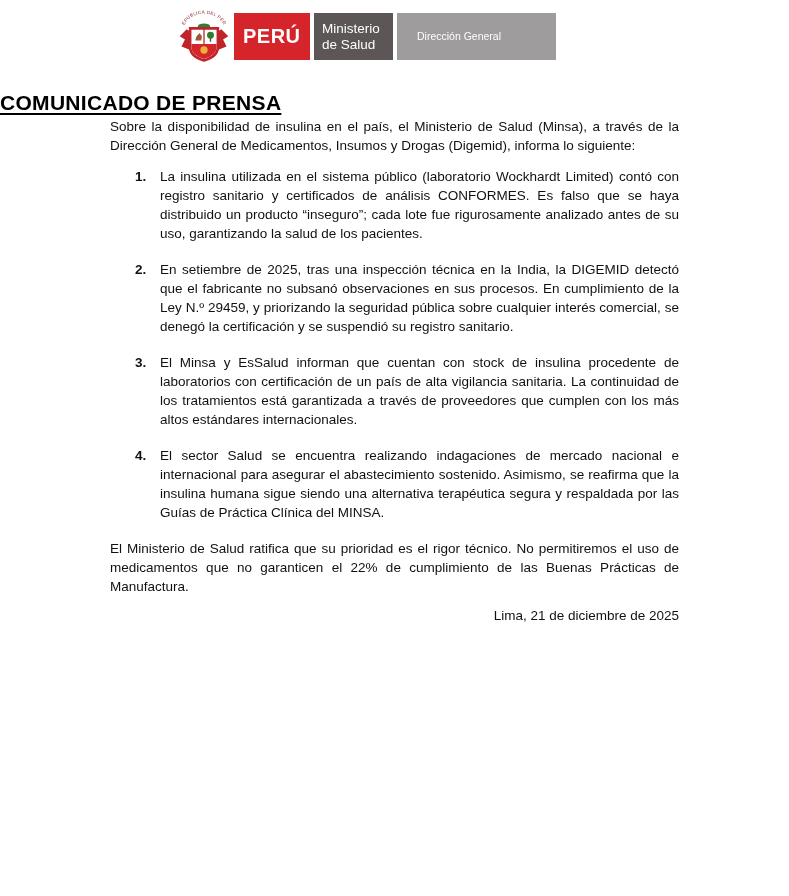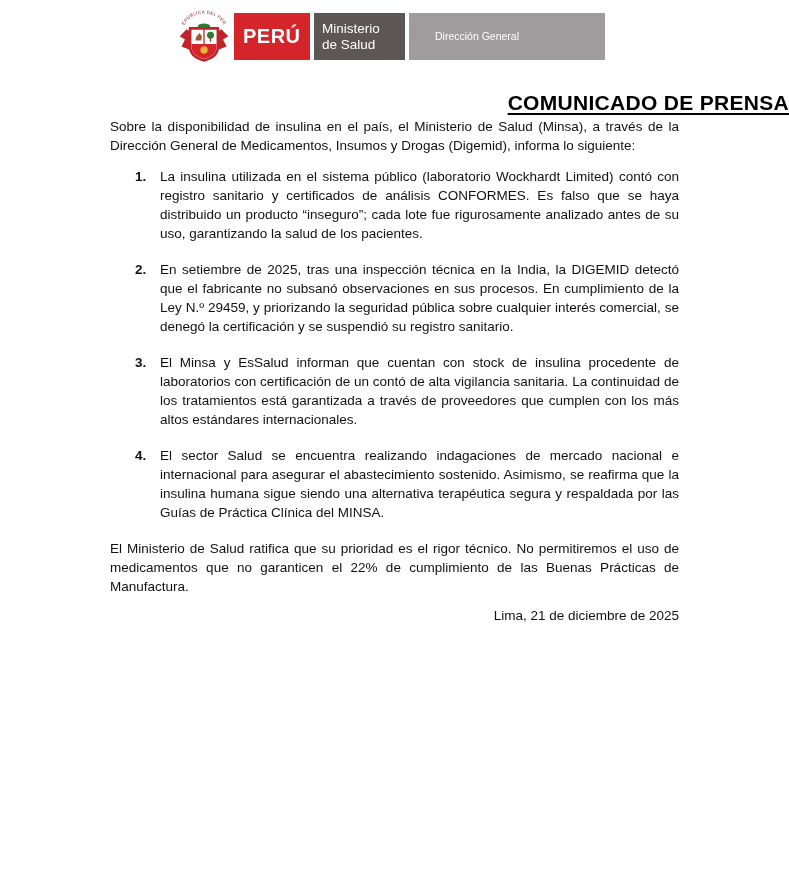--- a/index.html
+++ b/index.html
@@ -27,32 +27,32 @@
   .hbox {
     display: flex; flex-direction: column; justify-content: center;
     box-sizing: border-box;
     color: #ffffff;
   }
   .hbox.red {
     width: 76px; padding-left: 9px;
     font-size: 20px; font-weight: bold; letter-spacing: 0.5px;
   }
   .hbox.dark {
-    width: 91px; padding-left: 8px;
+    width: 79px; padding-left: 8px;
     font-size: 13.5px; line-height: 15.5px; font-weight: 500;
   }
   .hbox.light {
-    width: 196px; padding-left: 26px;
+    width: 159px; padding-left: 20px;
     font-size: 10.5px; line-height: 13px; gap: 37px;
   }
 
   
   h1.doc-title {
     margin: 31px 0 0 0;
-    text-align: right;
+    text-align: left;
     font-size: 21px;
     font-weight: bold;
     color: #000;
     text-decoration: underline;
     text-decoration-thickness: 2px;
     text-underline-offset: 3px;
     letter-spacing: 0.3px;
   }
 
   
@@ -127,21 +127,21 @@
       <p>La insulina utilizada en el sistema público (laboratorio Wockhardt Limited) contó con registro sanitario y certificados de análisis CONFORMES. Es falso que se haya distribuido un producto “inseguro”; cada lote fue rigurosamente analizado antes de su uso, garantizando la salud de los pacientes.</p>
     </div>
 
     <div class="item">
       <span class="num">2.</span>
       <p>En setiembre de 2025, tras una inspección técnica en la India, la DIGEMID detectó que el fabricante no subsanó observaciones en sus procesos. En cumplimiento de la Ley N.º 29459, y priorizando la seguridad pública sobre cualquier interés comercial, se denegó la certificación y se suspendió su registro sanitario.</p>
     </div>
 
     <div class="item">
       <span class="num">3.</span>
-      <p>El Minsa y EsSalud informan que cuentan con stock de insulina procedente de laboratorios con certificación de un contó de alta vigilancia sanitaria. La continuidad de los tratamientos está garantizada a través de proveedores que cumplen con los más altos estándares internacionales.</p>
+      <p>El Minsa y EsSalud informan que cuentan con stock de insulina procedente de laboratorios con certificación de un país de alta vigilancia sanitaria. La continuidad de los tratamientos está garantizada a través de proveedores que cumplen con los más altos estándares internacionales.</p>
     </div>
 
     <div class="item">
       <span class="num">4.</span>
       <p>El sector Salud se encuentra realizando indagaciones de mercado nacional e internacional para asegurar el abastecimiento sostenido. Asimismo, se reafirma que la insulina humana sigue siendo una alternativa terapéutica segura y respaldada por las Guías de Práctica Clínica del MINSA.</p>
     </div>
 
     <p class="closing">El Ministerio de Salud ratifica que su prioridad es el rigor técnico. No permitiremos el uso de medicamentos que no garanticen el 22% de cumplimiento de las Buenas Prácticas de Manufactura.</p>
 
     <p class="dateline">Lima, 21 de diciembre de 2025</p>

